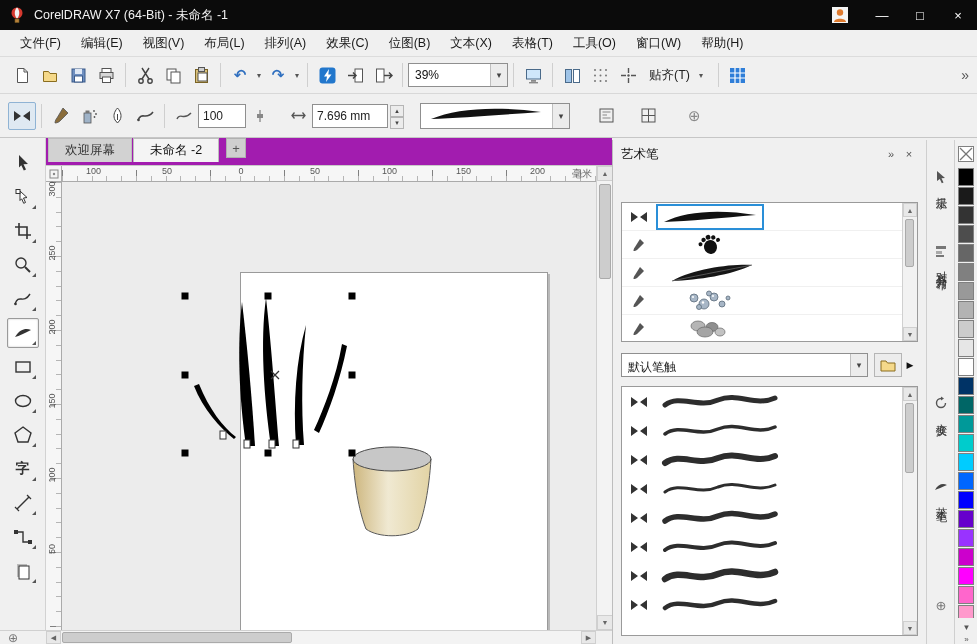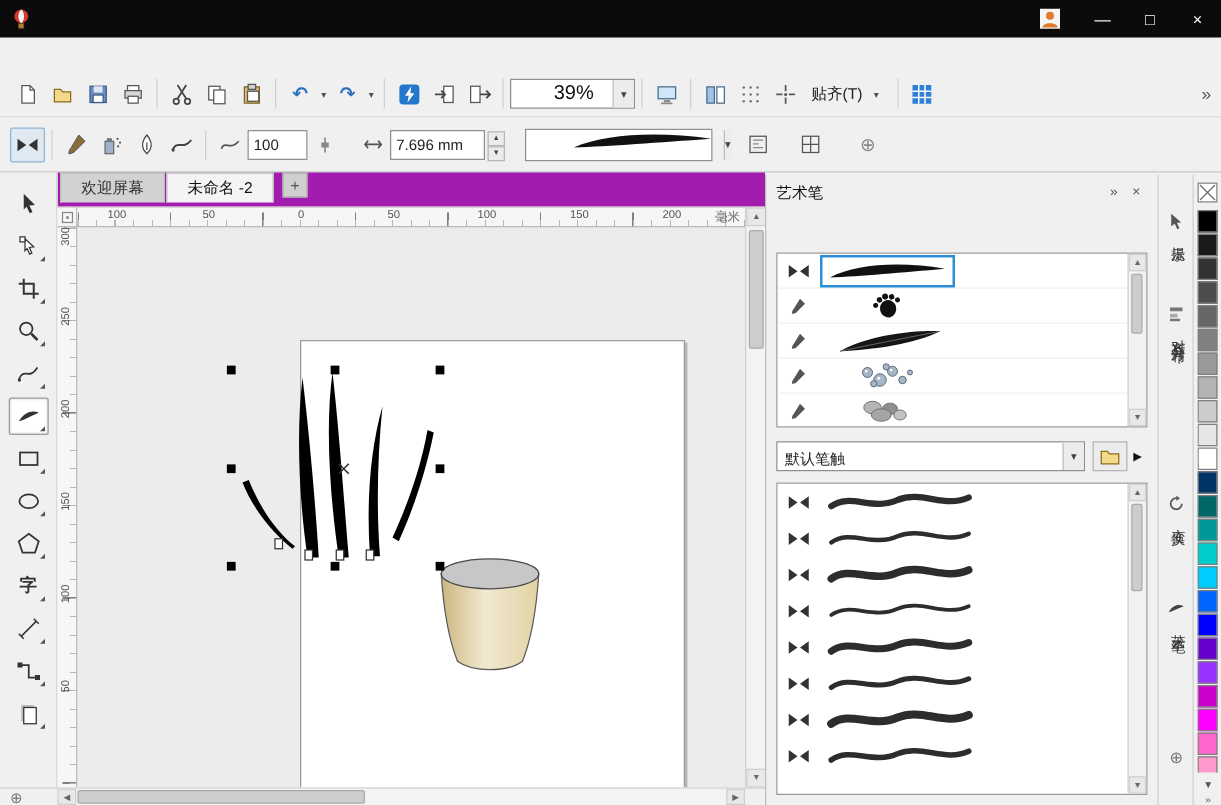--- a/index.html
+++ b/index.html
@@ -21,21 +21,21 @@
 
   
   .stdbar { position:absolute; left:0; top:57px; width:977px; height:37px; background:#f0f0f0; border-bottom:1px solid #d8d8d8; display:flex; align-items:center; padding-left:8px; }
   .propbar { position:absolute; left:0; top:94px; width:977px; height:44px; background:#f0f0f0; border-bottom:1px solid #c6c6c6; display:flex; align-items:center; padding-left:8px; }
   .ib { width:28px; height:28px; display:flex; align-items:center; justify-content:center; border:1px solid transparent; border-radius:2px; position:relative; }
   .ib.pressed { background:#dfe9f2; border:1px solid #8fb3d4; }
   .vsep { width:1px; height:24px; background:#cfcfcf; margin:0 5px; }
   .mini-dd { font-size:8px; color:#555; width:10px; text-align:center; }
   .glyphbtn { font-size:15px; font-weight:bold; color:#2f6fbf; }
   .combo { height:24px; background:#fff; border:1px solid #8f8f8f; display:flex; align-items:center; }
-  .combo .val { padding:0 6px; flex:1; font-size:16px; color:#111;margin-left:28px; }
+  .combo .val { padding:0 6px; flex:1; font-size:12px; color:#111; }
   .combo .dd { width:17px; height:100%; border-left:1px solid #bfbfbf; background:#ececec; display:flex; align-items:center; justify-content:center; font-size:9px; color:#444; }
   .numbox { height:24px; background:#fff; border:1px solid #8f8f8f; display:flex; align-items:center; padding:0 4px; font-size:12px; }
   .spin { display:flex; flex-direction:column; width:14px; height:22px; margin-left:2px; }
   .spin span { flex:1; font-size:7px; line-height:10px; text-align:center; color:#444; border:1px solid #b5b5b5; background:#ececec; }
   .snapbox { display:flex; align-items:center; height:26px; padding:0 6px; border:1px solid transparent; }
   .snapbox .lbl { font-size:12.5px; margin-right:6px; }
   .overflow { font-size:14px; color:#555; margin-left:auto; margin-right:8px; }
 
   
   .tabbar { position:absolute; left:46px; top:138px; width:566px; height:28px; background:#a21caf; border-bottom:1px solid #c9c9c9; display:flex; padding-left:2px; }
@@ -123,33 +123,48 @@
 <div id="app">
 
   <div class="titlebar">
     <span class="appico">
       <svg width="18" height="18" viewBox="0 0 18 18">
           <circle cx="9" cy="7" r="5.5" fill="#d6392f"></circle>
           <path d="M9,1.5 C6,4 6,10 9,12.5 C12,10 12,4 9,1.5 Z" fill="#f2f2f2"></path>
           <rect x="7" y="13" width="4" height="3.5" fill="#b5803a" stroke="#7a5a20" stroke-width="0.6"></rect>
         </svg>
     </span>
+    <span class="title">CorelDRAW X7 (64-Bit) - 未命名 -1</span>
     <span class="spacer"></span>
     <span class="userico">
       <svg width="18" height="18" viewBox="0 0 18 18">
           <rect x="1" y="1" width="16" height="16" fill="#f5f5f5"></rect>
           <circle cx="9" cy="6.5" r="3.2" fill="#e07b2f"></circle>
           <path d="M3,16 C3,11.5 15,11.5 15,16 Z" fill="#e07b2f"></path>
         </svg>
     </span>
     <span class="winbtn">—</span>
     <span class="winbtn">□</span>
     <span class="winbtn close">×</span>
   </div>
 
+  <div class="menubar" id="menu-items">
+      <span class="menu-item">文件(F)</span>
+      <span class="menu-item">编辑(E)</span>
+      <span class="menu-item">视图(V)</span>
+      <span class="menu-item">布局(L)</span>
+      <span class="menu-item">排列(A)</span>
+      <span class="menu-item">效果(C)</span>
+      <span class="menu-item">位图(B)</span>
+      <span class="menu-item">文本(X)</span>
+      <span class="menu-item">表格(T)</span>
+      <span class="menu-item">工具(O)</span>
+      <span class="menu-item">窗口(W)</span>
+      <span class="menu-item">帮助(H)</span>
+    </div>
 
   <div class="stdbar">
     <span class="ib">
         <svg width="19" height="19" viewBox="0 0 19 19">
           <path d="M4.5,2.5 H11 L14.5,6 V16.5 H4.5 Z" fill="#fff" stroke="#555"></path>
           <path d="M11,2.5 V6 H14.5" fill="none" stroke="#555"></path>
         </svg>
       </span>
     <span class="ib">
         <svg width="19" height="19" viewBox="0 0 19 19">

